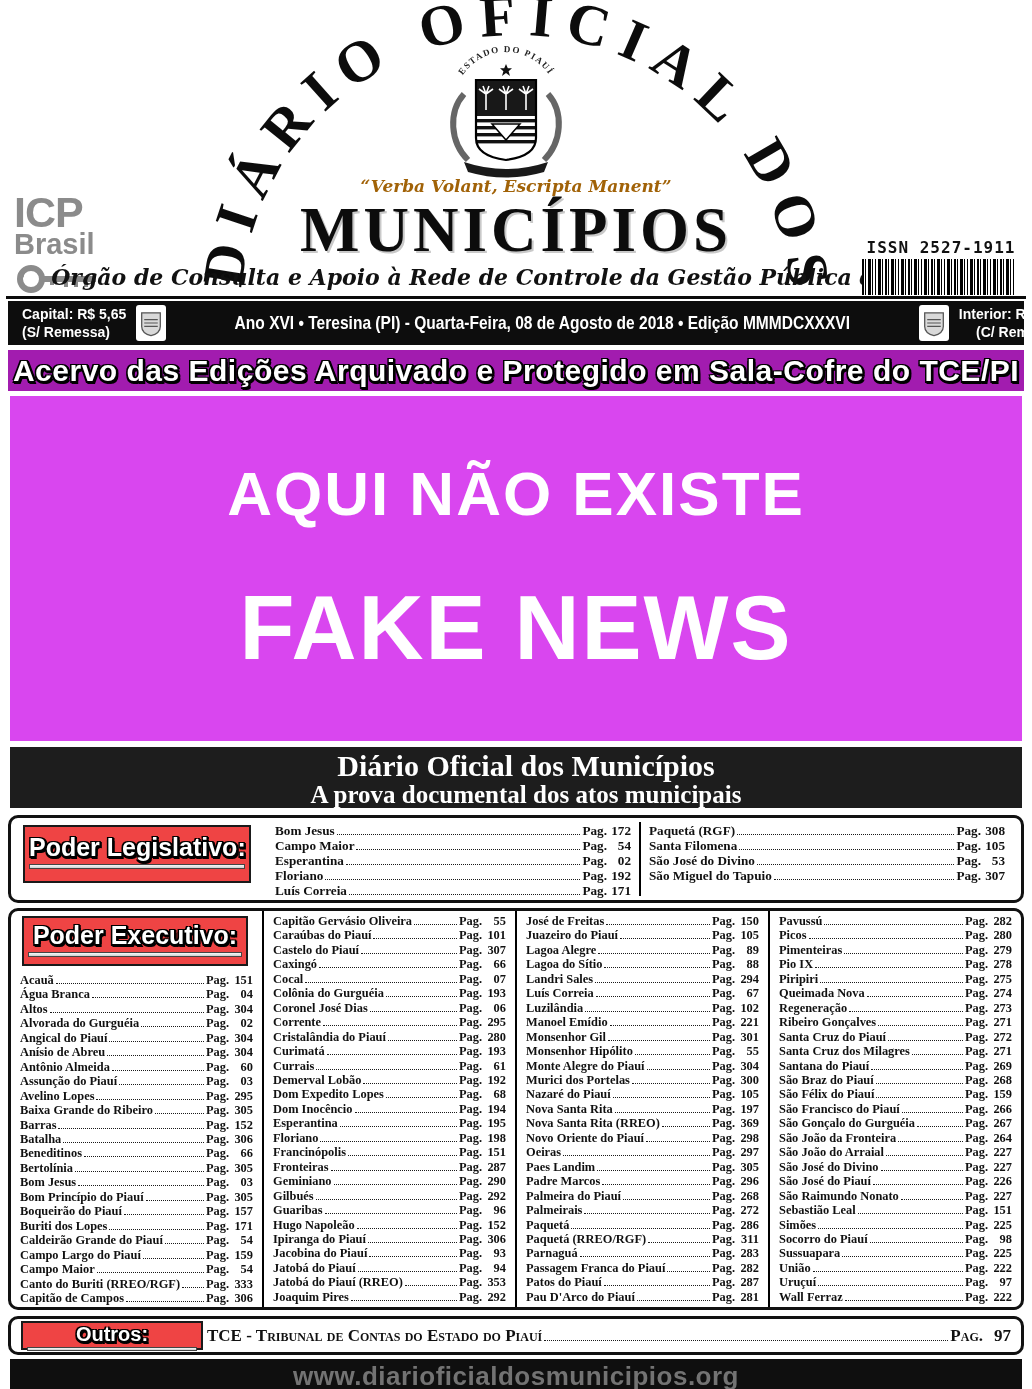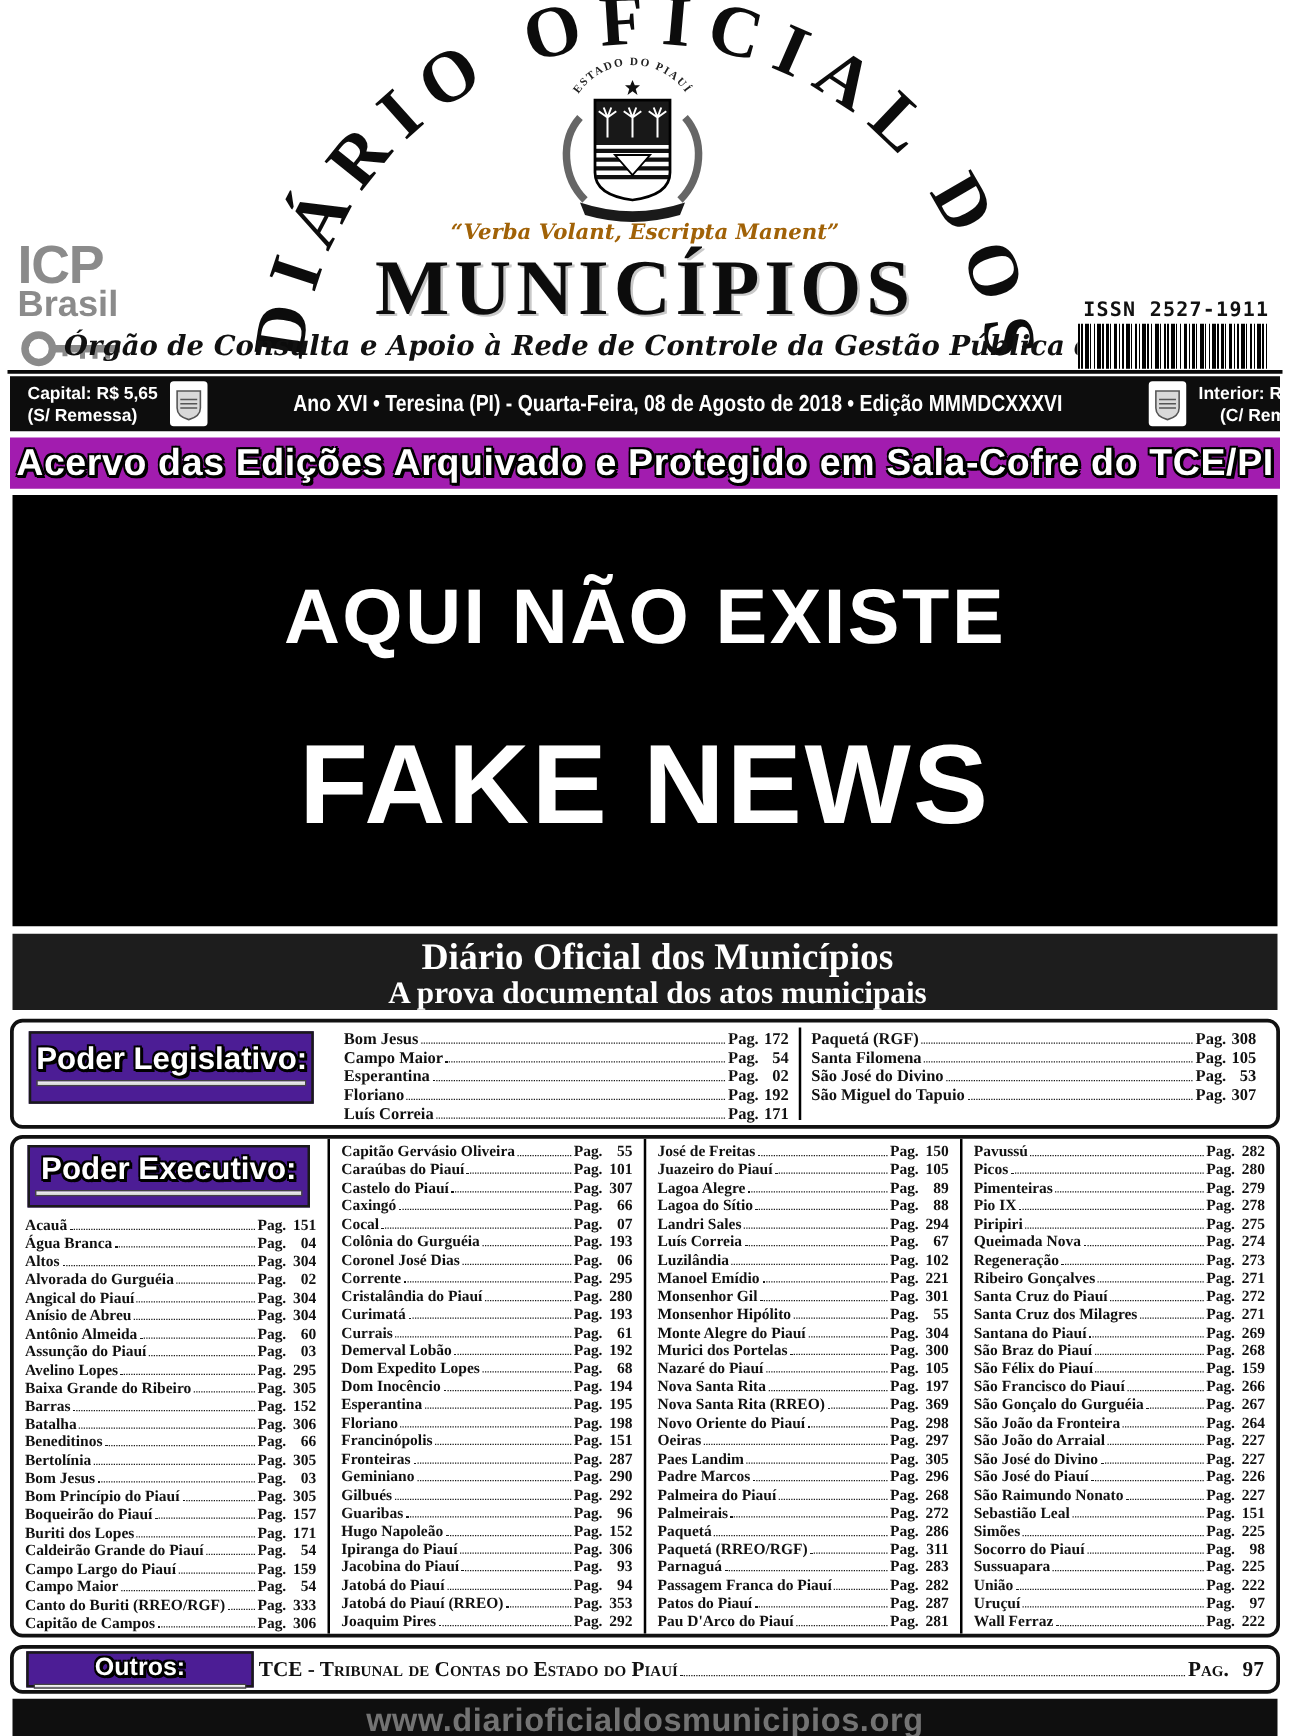--- a/index.html
+++ b/index.html
@@ -37,36 +37,36 @@
   .db-emblem { width:30px; height:36px; background:#fff; border-radius:3px; display:flex; align-items:center; justify-content:center; margin:0 10px; flex:0 0 auto; }
   .db-center { flex:1; text-align:center; font-size:18.5px; white-space:nowrap; transform:scaleX(.84); transform-origin:center; }
 
   
   .banner { margin:5px 8px 0; height:41px; background:#a21caf; display:flex; align-items:center; justify-content:center; }
   .outline-text { color:#fff; font-family:"Liberation Sans", sans-serif; font-weight:900;
      text-shadow:-1.5px -1.5px 0 #000, 1.5px -1.5px 0 #000, -1.5px 1.5px 0 #000, 1.5px 1.5px 0 #000, 2.5px 2.5px 0 #000, 0 2.5px 0 #000, 2.5px 0 0 #000; }
   .banner .outline-text { font-size:30px; letter-spacing:.5px; white-space:nowrap; }
 
   
-  .hero { margin:5px 10px 0; height:345px; background:#000000; color:#fff; display:flex; flex-direction:column;
+  .hero { margin:5px 10px 0; height:345px; background:#d946ef; color:#fff; display:flex; flex-direction:column;
           align-items:center; justify-content:center; gap:48px; font-family:"Liberation Sans", sans-serif; font-weight:900; }
   .hero1 { font-size:62px; letter-spacing:2px; }
   .hero2 { font-size:90px; letter-spacing:2px; }
 
   
   .subbanner { margin:6px 10px 0; height:61px; background:#1d1d1d; color:#fff; text-align:center;
                font-family:"Liberation Serif", serif; font-weight:bold; padding-top:2px;padding-left:20px; }
   .sb1 { font-size:30px; line-height:33px; }
   .sb2 { font-size:25px; line-height:25px; }
 
   
   .index { margin:0 8px; border:3px solid #111; border-radius:10px; display:flex; overflow:hidden; }
   .vdiv { width:2px; background:#000; flex:0 0 auto; }
 
-  .label-box { background:#4c1d95; border:2px solid #1a1a1a; padding:2px 4px 3px; text-align:center; }
+  .label-box { background:#ef4444; border:2px solid #1a1a1a; padding:2px 4px 3px; text-align:center; }
   .label-box .outline-text { display:block; font-size:25px; white-space:nowrap; }
   .ridge { height:5px; background:linear-gradient(#f8f8f8,#cfcfcf); border:1.5px solid #444; margin-top:2px; }
 
   .entry { display:flex; align-items:baseline; white-space:nowrap; }
   .entry .nm { font-weight:bold; }
   .entry .dots { flex:1 1 auto; min-width:8px; border-bottom:1.7px dotted #1a1a1a; margin:0 2px; }
   .entry .pg { font-weight:bold; }
   .entry .num { font-weight:bold; width:24px; text-align:right; }
 
   .leg { margin-top:7px; height:88px; padding:4px 8px; }

